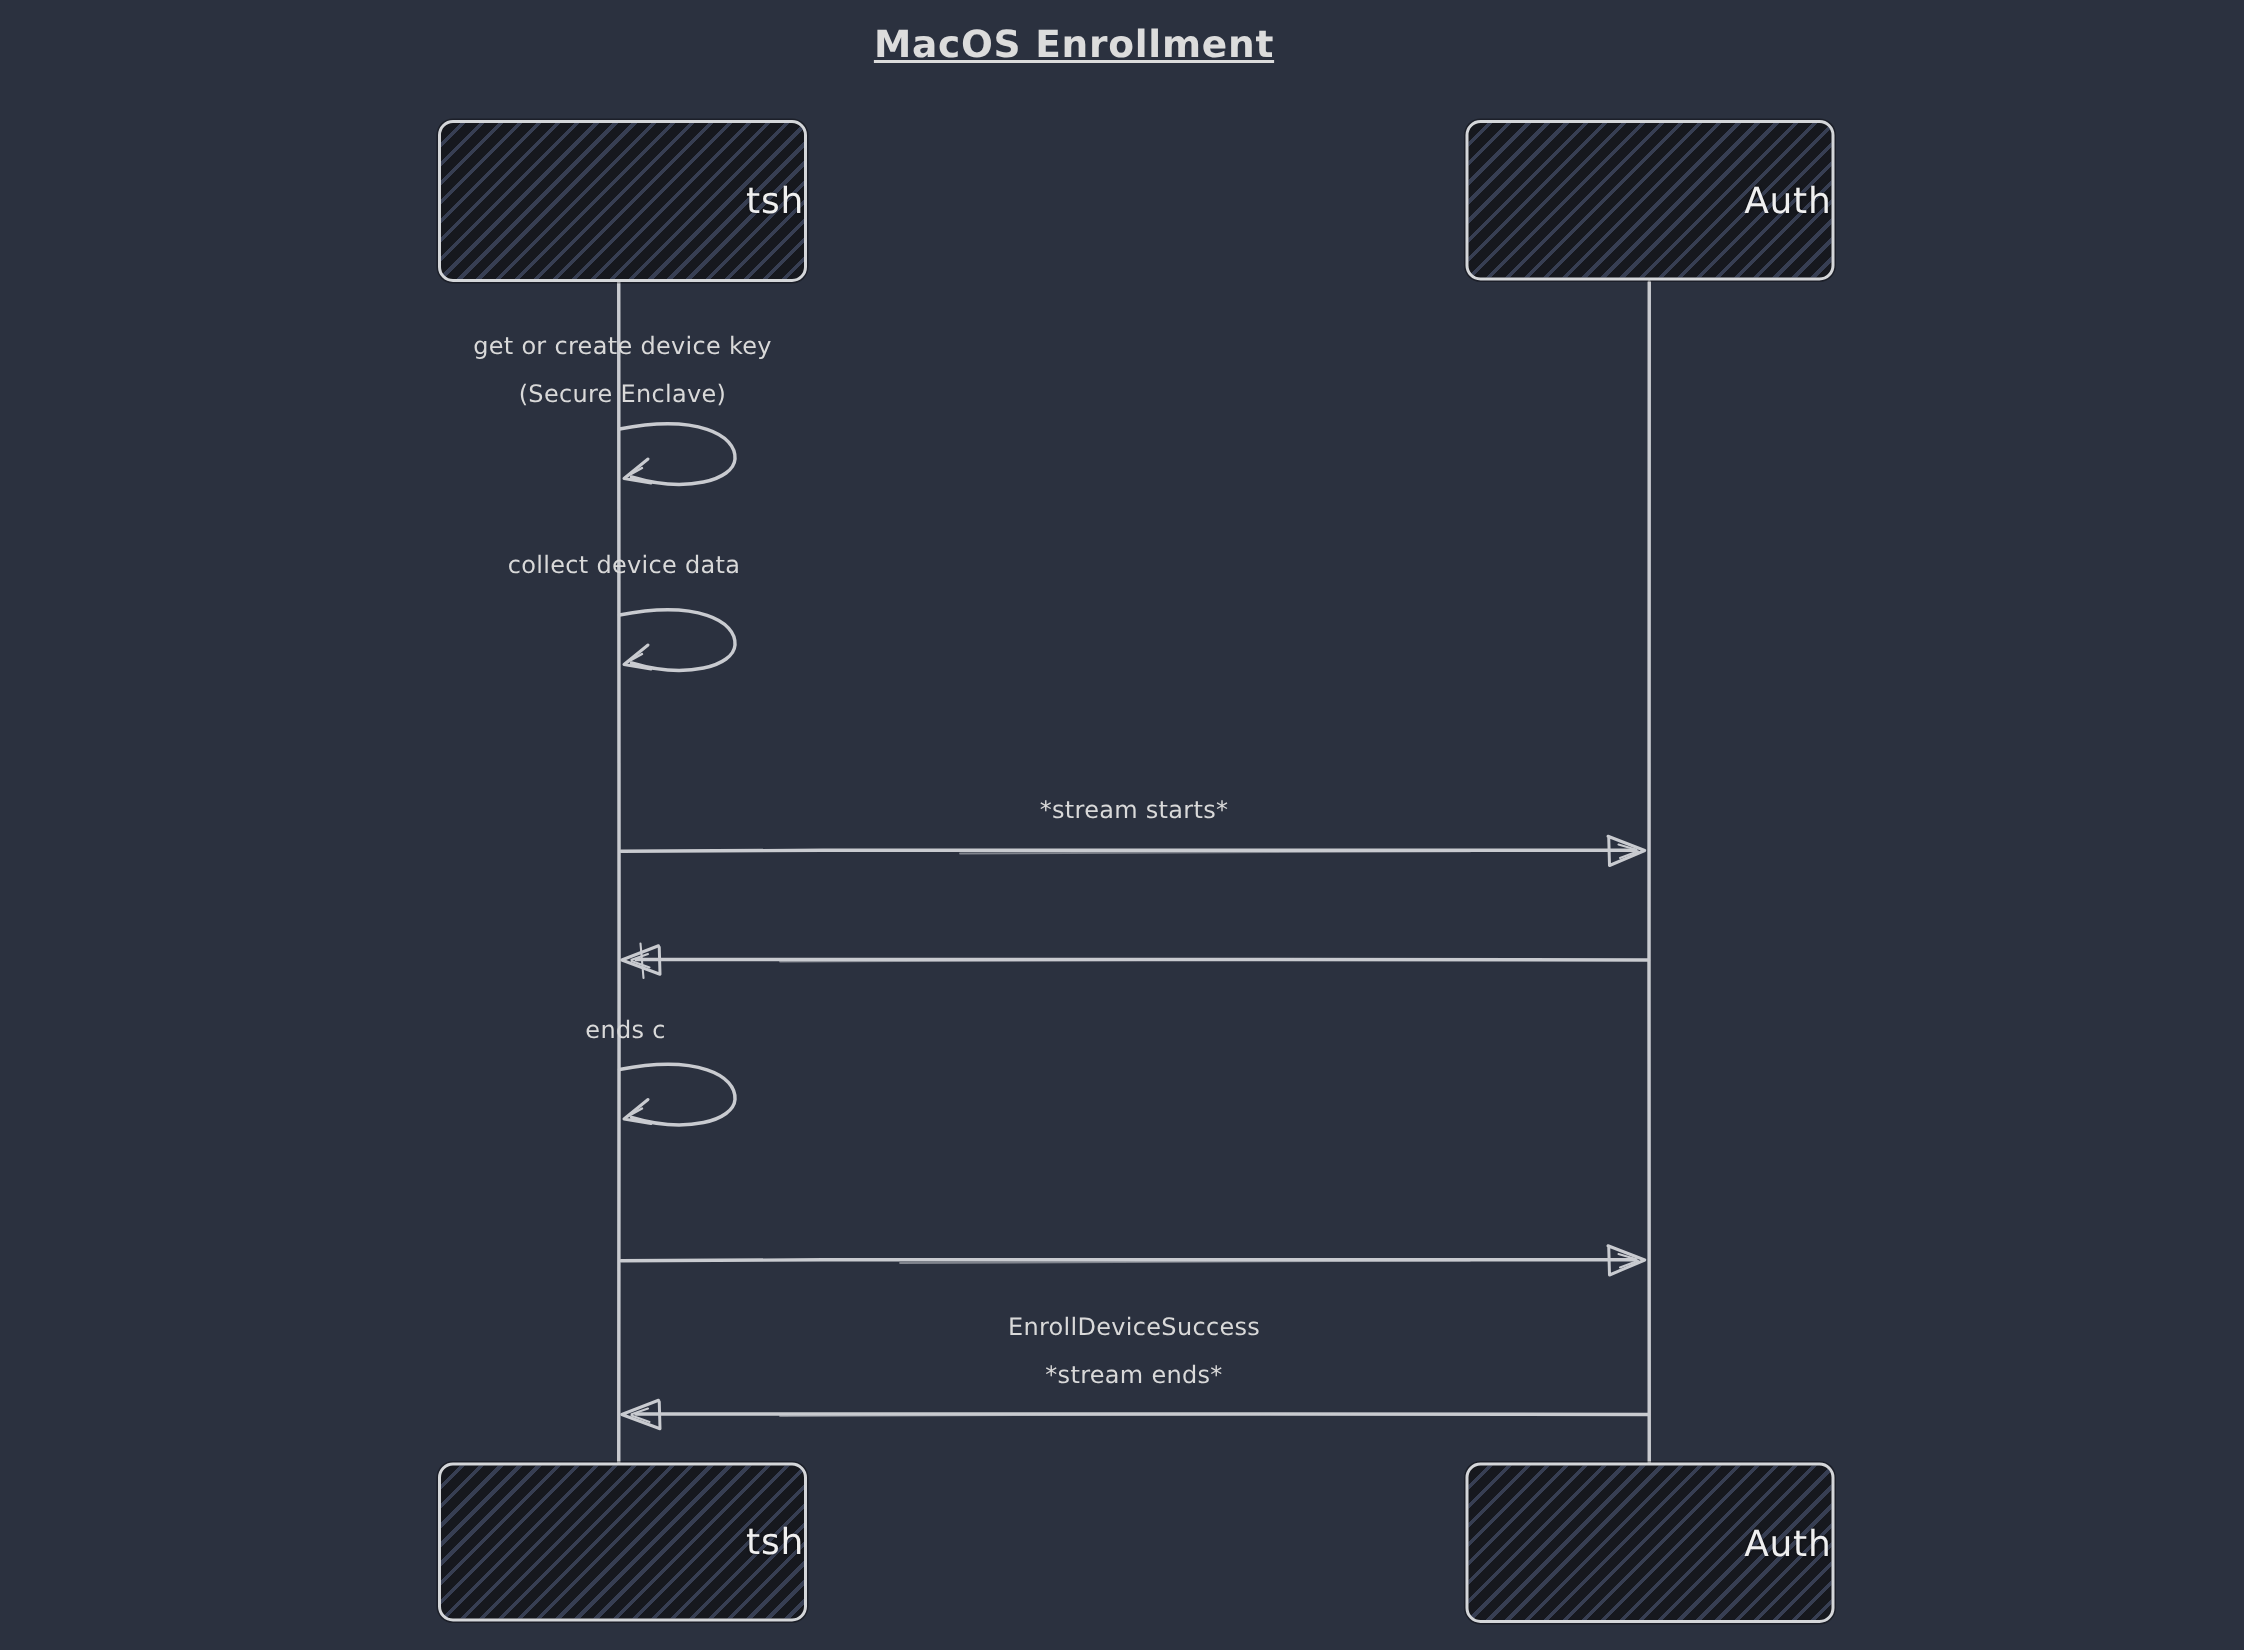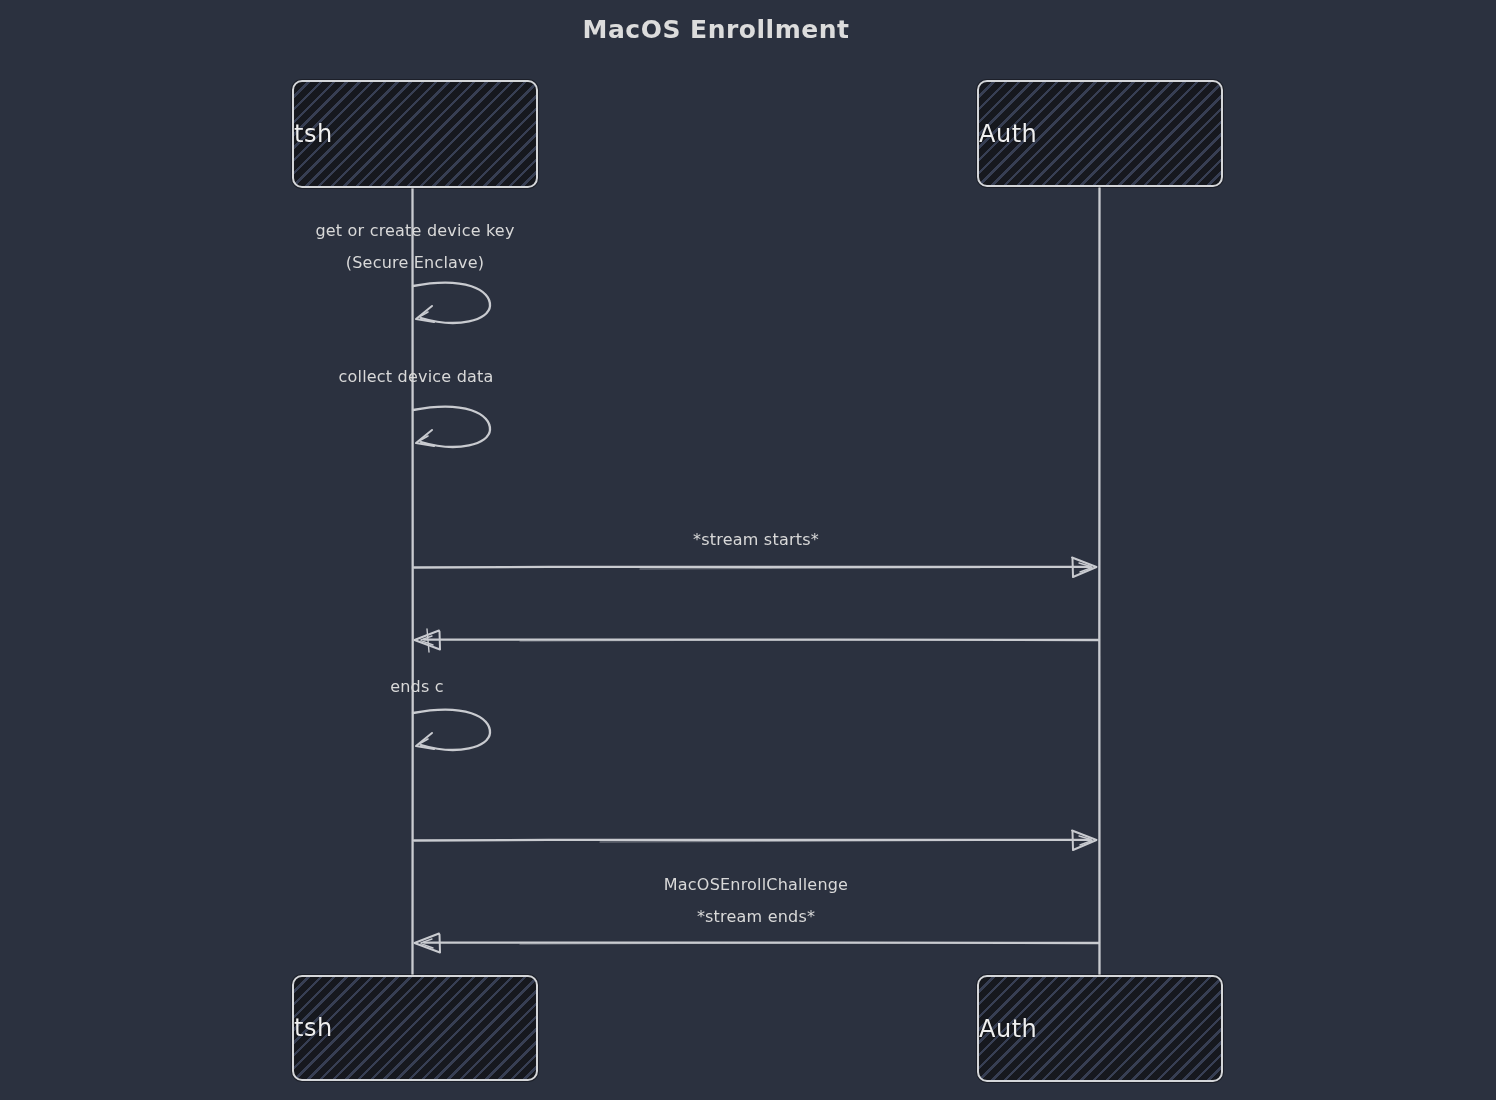--- a/index.html
+++ b/index.html
@@ -7,33 +7,33 @@
     width:1496px;height:1100px;
     background:#2b313f;
     font-family:"DejaVu Sans","Liberation Sans",sans-serif;
     overflow:hidden;
     position:relative;
   }
   .stage{position:absolute;left:0;top:0;width:1496px;height:1100px;}
   .lines{position:absolute;left:0;top:0;pointer-events:none;}
   .title{
     position:absolute;left:716px;top:15px;transform:translateX(-50%);
-    color:#dcdcdc;font-size:25px;font-weight:bold;letter-spacing:.5px;white-space:nowrap;
+    color:#dcdcdc;font-size:25px;font-weight:bold;letter-spacing:.5px;white-space:nowrap;text-decoration:underline;
   }
   .actor{
     position:absolute;
     box-sizing:border-box;
     background:
       repeating-linear-gradient(135deg,
         rgba(77,88,118,.60) 0px, rgba(77,88,118,.60) 2.5px,
         rgba(0,0,0,0) 2.5px, rgba(0,0,0,0) 9px),
       #16181e;
     border:2.5px solid #d4d6d9;
     border-radius:10px;
-    display:flex;align-items:center;justify-content:flex-start;
+    display:flex;align-items:center;justify-content:flex-end;
     box-shadow:0 0 0 1px rgba(0,0,0,.35);
   }
   .actor span{
     color:#efefef;font-size:24px;letter-spacing:.5px;
     text-shadow:0 0 2px rgba(0,0,0,.6);
   }
   .msg{
     position:absolute;transform:translateX(-50%);
     color:#d9d9d9;font-size:16px;white-space:nowrap;letter-spacing:.2px;
   }
@@ -114,16 +114,16 @@
   <div class="msg" style="left:415px;top:253px">(Secure Enclave)</div>
 
   <div class="msg" style="left:416px;top:367px">collect device data</div>
 
   <div class="msg" style="left:756px;top:530px">*stream starts*</div>
 
 
   <div class="msg" style="left:417px;top:677px">ends c</div>
 
 
-  <div class="msg" style="left:756px;top:875px">MacOSEnrollChallenge</div>
+  <div class="msg" style="left:756px;top:875px">EnrollDeviceSuccess</div>
   <div class="msg" style="left:756px;top:907px">*stream ends*</div>
 
 </div>
 
 </body></html>

